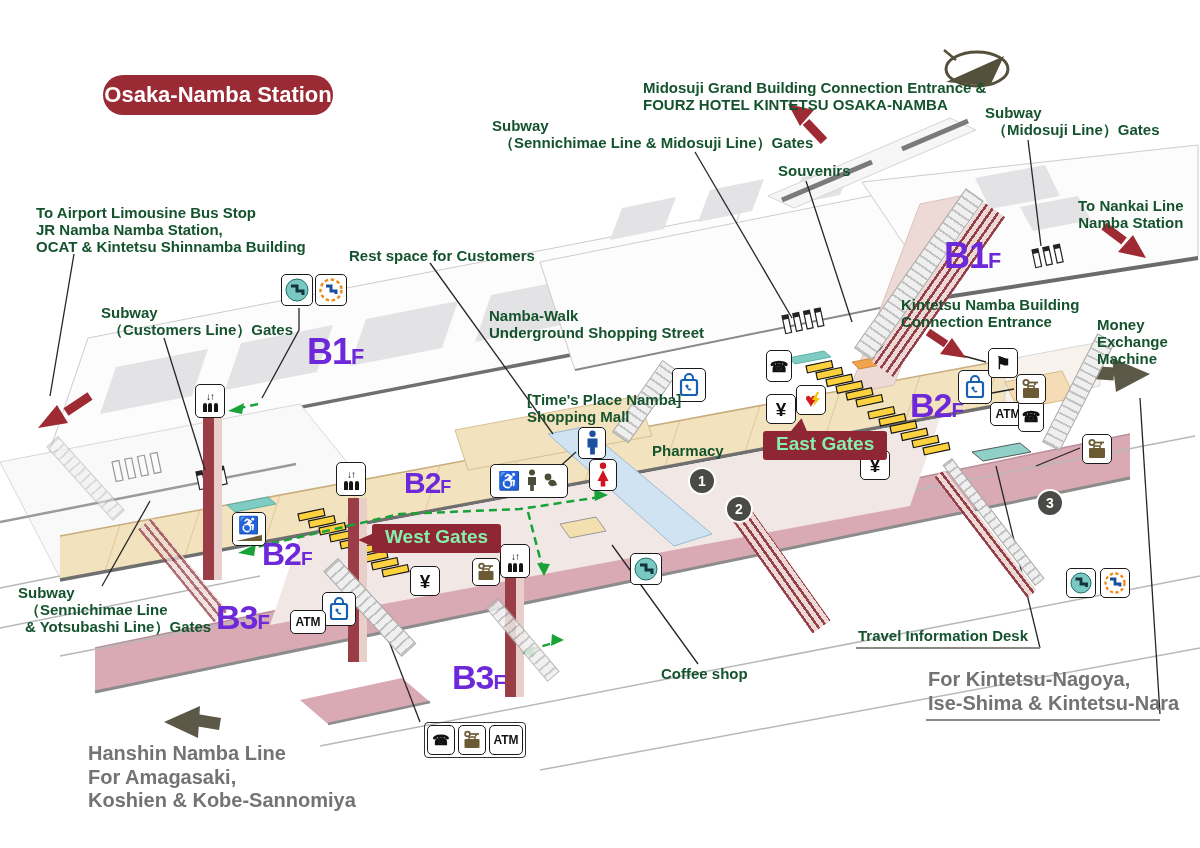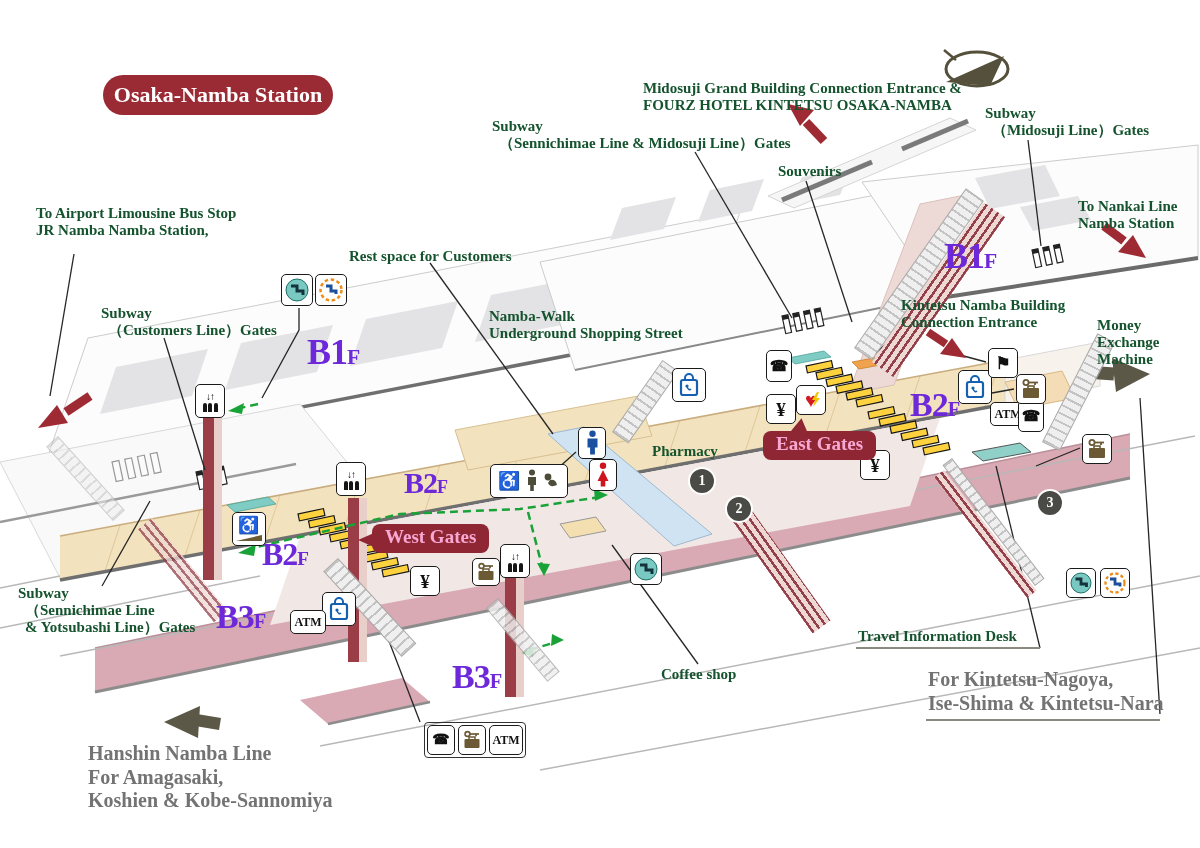--- a/index.html
+++ b/index.html
@@ -1,34 +1,34 @@
 <!DOCTYPE html>
 <html><head>
 <meta charset="utf-8">
 <style>
   html,body{margin:0;padding:0;background:#fff;}
   .stage{position:relative;width:1200px;height:838px;background:#ffffff;overflow:hidden;
-         font-family:Liberation Serif, serif;}
+         font-family:Liberation Sans, sans-serif;}
   .stage svg.mapbg{position:absolute;left:0;top:0;z-index:0;}
   .band{position:absolute;transform-origin:0 0;z-index:1;}
   .stairsg{background:repeating-linear-gradient(90deg,#c3c3c3 0 2px,#efefef 2px 8px);border:1px solid #a9a9a9;box-sizing:border-box;}
   .escm{background:repeating-linear-gradient(0deg,#93404a 0 2.5px,#eed8d4 2.5px 7px);}
 
   .lbl{position:absolute;font-weight:bold;font-size:15px;color:#14532d;line-height:1.12;white-space:nowrap;z-index:3;}
   .lbl .ind{padding-left:7px;}
   .olive{color:#737373;font-size:20px;line-height:1.18;}
 
   .titlepill{position:absolute;left:103px;top:75px;width:230px;height:40px;background:#9a2a34;color:#fff;
     border-radius:21px;display:flex;align-items:center;justify-content:center;font-size:22px;font-weight:bold;z-index:3;}
 
   .floor{position:absolute;font-weight:bold;color:#6d28d9;letter-spacing:-1px;z-index:2;line-height:1;}
   .floor .fs{font-size:.6em;}
 
-  .gbadge{position:absolute;background:#8e2633;color:#f9a8d4;font-weight:bold;font-size:19px;
-    padding:3px 13px 5px;border-radius:8px;z-index:3;line-height:1.1;}
+  .gbadge{position:absolute;background:#8e2633;color:#86efac;font-weight:bold;font-size:19px;
+    padding:3px 13px 5px;border-radius:3px;z-index:3;line-height:1.1;}
   .ptr{position:absolute;width:0;height:0;}
 
   .icbox{position:absolute;background:#fff;border:1.6px solid #1a1a1a;border-radius:5px;
     display:flex;align-items:center;justify-content:center;box-sizing:border-box;z-index:2;}
   .glyph{font-weight:bold;color:#111;line-height:1;}
   .numc{position:absolute;width:24px;height:24px;border-radius:50%;background:#4a4a46;color:#fff;font-weight:bold;
     font-size:14px;display:flex;align-items:center;justify-content:center;border:2px solid #fff;z-index:2;}
   .elv{flex-direction:column;gap:1px;padding-top:2px;}
   .elv .ar{font-size:10px;font-weight:bold;line-height:1;letter-spacing:-1px;}
   .elv .ppl{display:flex;gap:1.5px;align-items:flex-end;}
@@ -332,47 +332,52 @@
   <div>Subway</div>
   <div class="ind">（Sennichimae Line &amp; Midosuji Line）Gates</div>
 </div>
 <div class="lbl" style="left:778px;top:163px;">
   <div>Souvenirs</div>
 </div>
 <div class="lbl" style="left:985px;top:105px;">
   <div>Subway</div>
   <div class="ind">（Midosuji Line）Gates</div>
 </div>
-<div class="lbl" style="left:1078px;top:198px;">
+<div class="lbl" style="left:1078px;top:198px;text-align:center;">
   <div>To Nankai Line</div>
   <div>Namba Station</div>
 </div>
 <div class="lbl" style="left:36px;top:205px;">
   <div>To Airport Limousine Bus Stop</div>
   <div>JR Namba Namba Station,</div>
+  <div>OCAT &amp; Kintetsu Shinnamba Building</div>
 </div>
 <div class="lbl" style="left:349px;top:248px;">
   <div>Rest space for Customers</div>
 </div>
 <div class="lbl" style="left:489px;top:308px;">
   <div>Namba-Walk</div>
   <div>Underground Shopping Street</div>
 </div>
 <div class="lbl" style="left:101px;top:305px;">
   <div>Subway</div>
   <div class="ind">（Customers Line）Gates</div>
 </div>
 <div class="lbl" style="left:901px;top:297px;">
   <div>Kintetsu Namba Building</div>
   <div>Connection Entrance</div>
 </div>
 <div class="lbl" style="left:1097px;top:317px;">
   <div>Money</div>
   <div>Exchange</div>
   <div>Machine</div>
+</div>
+<div class="lbl" style="left:527px;top:392px;">
+  <div>[Time's Place Namba]</div>
+  <div>Shopping Mall</div>
 </div>
 <div class="lbl" style="left:652px;top:443px;">
   <div>Pharmacy</div>
 </div>
 <div class="lbl" style="left:18px;top:585px;">
   <div>Subway</div>
   <div class="ind">（Sennichimae Line</div>
   <div class="ind"> &amp; Yotsubashi Line）Gates</div>
 </div>
 <div class="lbl" style="left:858px;top:628px;">

